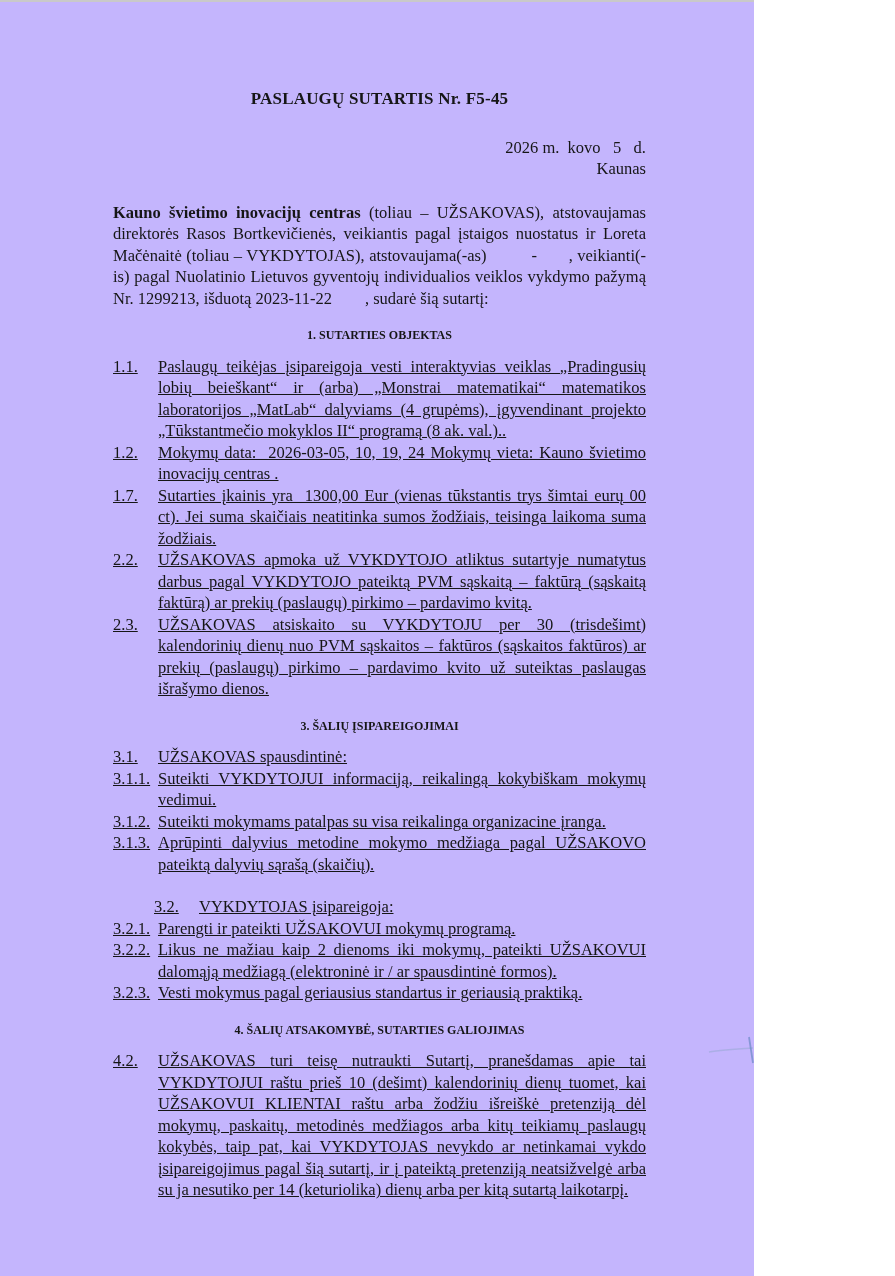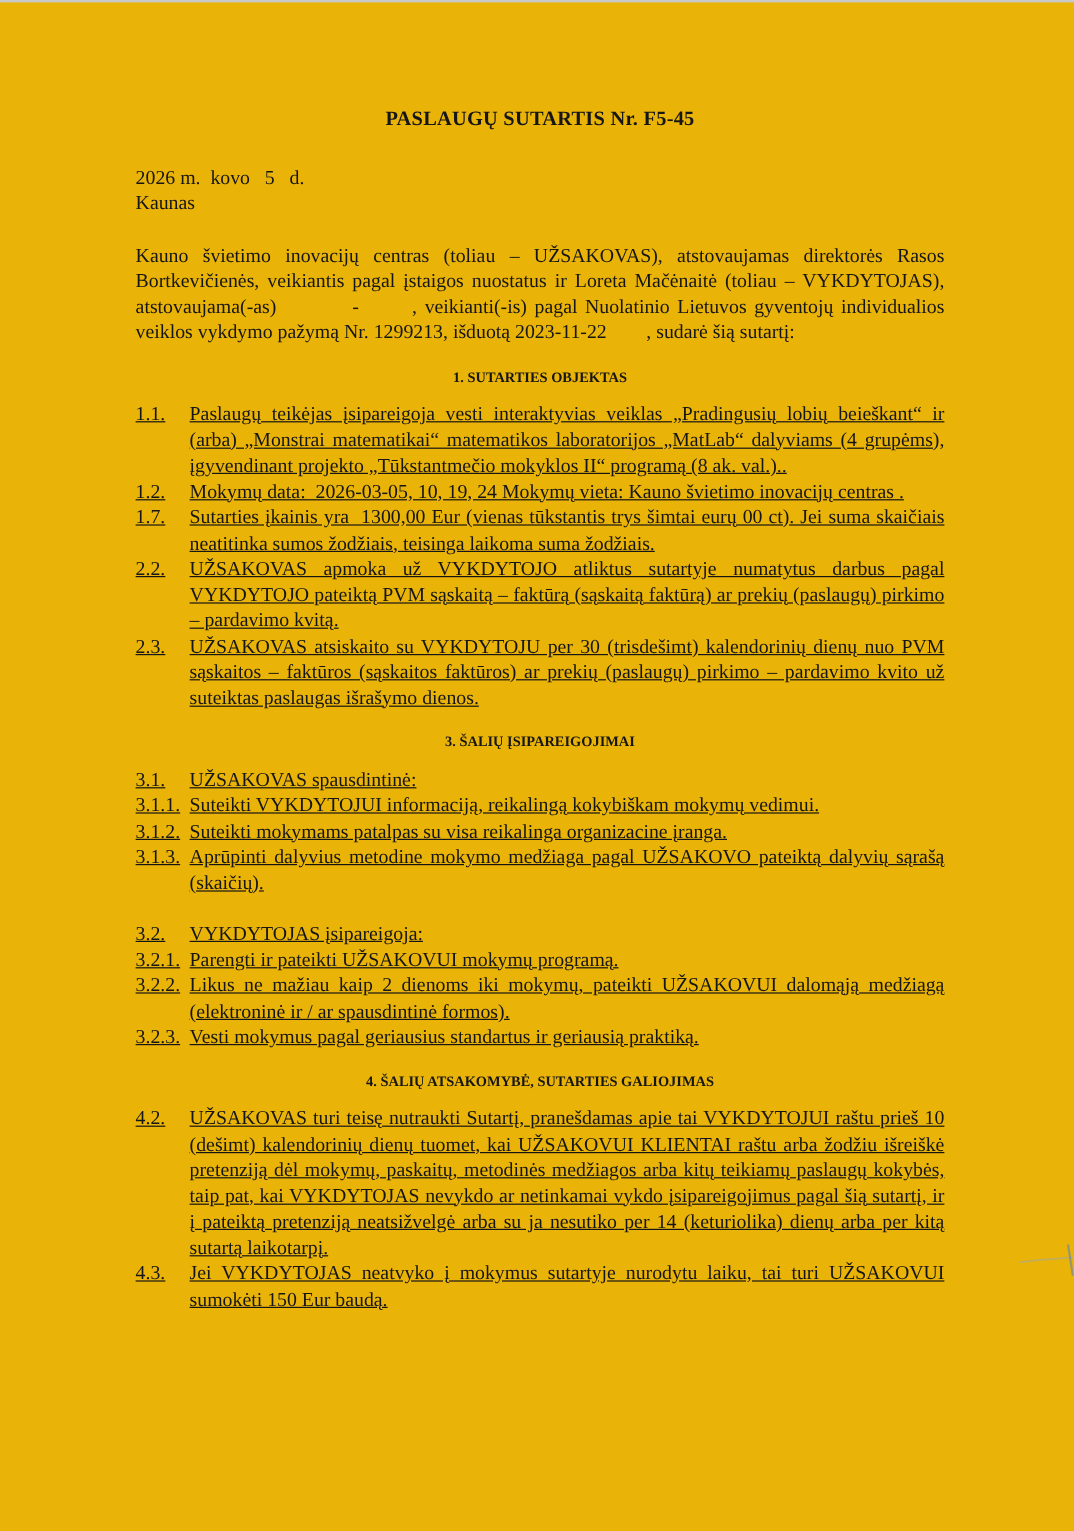--- a/index.html
+++ b/index.html
@@ -1,65 +1,65 @@
 <!DOCTYPE html>
 <html><head>
 <meta charset="utf-8">
 <style>
   html, body { margin: 0; padding: 0; background: #ffffff; }
   .page {
     position: relative;
-    width: 895px;
+    width: 754px;
     min-height: 1276px;
-    background: #eab308;
+    background: #c4b5fd;
     box-sizing: border-box;
     padding: 64px 108px 40px 113px;
     font-family: "Liberation Serif", "DejaVu Serif", serif;
     font-size: 16.5px;
     line-height: 21.5px;
     color: #161616;
   }
   .topline {
     position: absolute;
     top: 0; left: 0; right: 0;
     height: 2px;
     background: #c9c9c9;
   }
   .doc-title {
     margin: 24px 0 0 0;
     text-align: center;
     font-size: 17px;
     font-weight: bold;
     letter-spacing: 0.2px;
   }
-  .center { text-align: left; }
+  .center { text-align: right; }
   .date-line { margin-top: 27px; }
   .city-line { margin-bottom: 22px; }
   .intro {
     margin: 20px 0 6px 0;
     text-align: justify;
   }
-  .b { font-weight: normal; }
+  .b { font-weight: bold; }
   .sec-heading {
     margin: 16px 0 9px 0;
     text-align: center;
     font-size: 12px;
     font-weight: bold;
   }
   .item {
     display: flex;
     text-align: justify;
     text-decoration: underline;
   }
   .item .num {
     flex: 0 0 45px;
     text-align: left;
   }
   .item .txt { flex: 1; }
-  .gap-top { margin-top: 21px; }
+  .gap-top { margin-top: 21px; margin-left: 41px; }
   .pen-mark {
     position: absolute;
     top: 1036px;
     right: 0;
     width: 46px;
     height: 30px;
     pointer-events: none;
   }
 </style>
 </head>
@@ -129,22 +129,18 @@
   <div class="item">
     <span class="num">3.2.3.</span>
     <span class="txt">Vesti mokymus pagal geriausius standartus ir geriausią praktiką.</span>
   </div>
 
   <h2 class="sec-heading">4. ŠALIŲ ATSAKOMYBĖ, SUTARTIES GALIOJIMAS</h2>
   <div class="item">
     <span class="num">4.2.</span>
     <span class="txt">UŽSAKOVAS turi teisę nutraukti Sutartį, pranešdamas apie tai VYKDYTOJUI raštu prieš 10 (dešimt) kalendorinių dienų tuomet, kai UŽSAKOVUI KLIENTAI raštu arba žodžiu išreiškė pretenziją dėl mokymų, paskaitų, metodinės medžiagos arba kitų teikiamų paslaugų kokybės, taip pat, kai VYKDYTOJAS nevykdo ar netinkamai vykdo įsipareigojimus pagal šią sutartį, ir į pateiktą pretenziją neatsižvelgė arba su ja nesutiko per 14 (keturiolika) dienų arba per kitą sutartą laikotarpį.</span>
   </div>
-  <div class="item">
-    <span class="num">4.3.</span>
-    <span class="txt">Jei VYKDYTOJAS neatvyko į mokymus sutartyje nurodytu laiku, tai turi UŽSAKOVUI sumokėti 150 Eur baudą.</span>
-  </div>
 
   <svg class="pen-mark" viewBox="0 0 46 30" xmlns="http://www.w3.org/2000/svg">
     <path d="M1 16 C 12 14, 28 13, 45 12" fill="none" stroke="#8ea6c9" stroke-width="1.6" opacity="0.45"></path>
     <path d="M41 1 L 45 27" fill="none" stroke="#5d82bd" stroke-width="1.8" opacity="0.6"></path>
   </svg>
 </div>
 
 </body></html>

